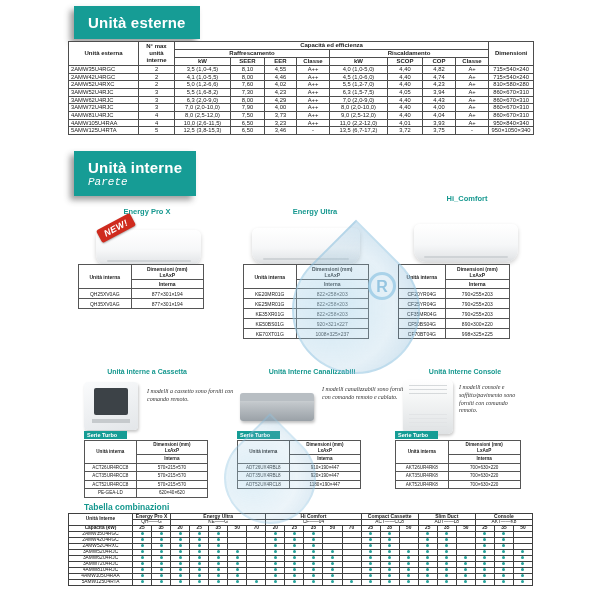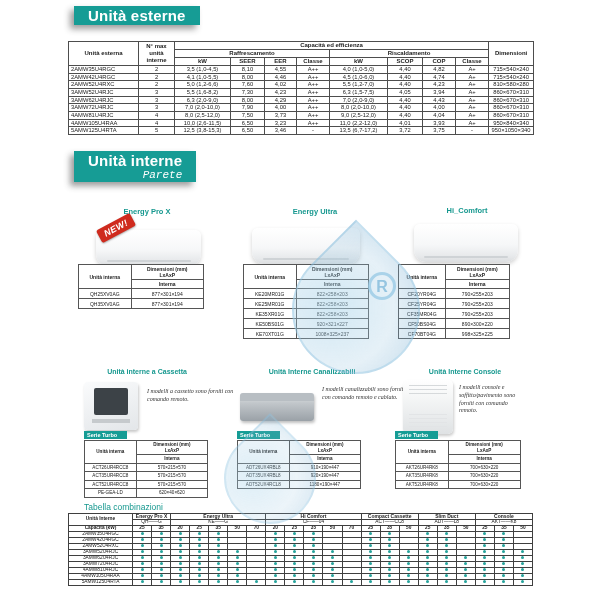--- a/index.html
+++ b/index.html
@@ -1,21 +1,21 @@
 <!DOCTYPE html>
 <html><head>
 <meta charset="utf-8">
 <style>
   *{margin:0;padding:0;box-sizing:border-box}
   html,body{width:600px;height:600px}
   body{background:#fff;font-family:"Liberation Sans",sans-serif;color:#222;position:relative;overflow:hidden}
   .page{position:absolute;inset:0;background:#fff}
 
   
-  .badge{position:absolute;background:#169c95;color:#fff;text-align:right;padding:1px 14px;box-shadow:-4px 4px 6px rgba(40,40,40,.45)}
+  .badge{position:absolute;background:#169c95;color:#fff;text-align:left;padding:8px 14px;box-shadow:-4px 4px 6px rgba(40,40,40,.45)}
   .badge .t1{font-size:15px;font-weight:bold;letter-spacing:.2px}
   .badge .t2{font-size:11px;font-style:italic;font-family:Liberation Mono, monospace}
 
   
   .outdoor{position:absolute;left:68px;top:41px;width:465px;border-collapse:collapse;table-layout:fixed;background:#fff}
   .outdoor th,.outdoor td{border:1px solid #4d4d4d;text-align:center;vertical-align:middle;overflow:hidden;padding:0;line-height:1.15}
   .outdoor th{font-size:6px;font-weight:bold;height:8px}
   .outdoor td{font-size:5.8px;height:7px}
   .outdoor td.model{text-align:left;padding-left:2px}
   .prewrap{white-space:pre-line}
@@ -26,21 +26,21 @@
   .mini th,.mini td{border:1px solid #555;font-size:5px;line-height:1.2;padding:1px 0;text-align:center;overflow:hidden}
   .mini thead th{font-weight:bold}
   .mini tbody td{height:10px}
   .mini.tiny th,.mini.tiny td{font-size:4.6px}
   .mini.tiny tbody td{height:7px}
 
   .prod-title{position:absolute;color:#16988f;font-weight:bold;font-size:7.5px;text-align:center}
   .sec-title{position:absolute;color:#16988f;font-weight:bold;font-size:7px;text-align:center}
   .desc{position:absolute;font-size:6px;font-style:italic;font-family:"Liberation Serif",serif;color:#333;line-height:1.3}
   .serie-tag{position:absolute;background:#169c95;color:#fff;font-size:5.5px;font-weight:bold;padding:1px 10px 1px 3px}
-  .comb-title{position:absolute;left:84px;top:502px;color:#16988f;font-weight:normal;font-size:8.5px}
+  .comb-title{position:absolute;left:84px;top:502px;color:#16988f;font-weight:bold;font-size:8.5px}
 
   
   .comb{position:absolute;left:68px;top:513px;width:465px;border-collapse:collapse;table-layout:fixed;background:#fff}
   .comb th,.comb td{border:1px solid #3f3f3f;font-size:4.8px;line-height:1;height:6px;padding:0;text-align:center;overflow:hidden;font-weight:normal}
   .comb th.grp{font-weight:bold;font-size:5px}
   .comb th.unit-h,.comb th.capl,.comb th.size{font-weight:bold}
   .dot{display:inline-block;width:3px;height:3px;border-radius:50%;background:#26a39c;vertical-align:middle}
 
   
   .wall-unit{position:absolute;background:linear-gradient(180deg,#ffffff 0%,#f6f7f8 55%,#e7e9eb 85%,#dcdee0 100%);border-radius:6px 6px 12px 12px;box-shadow:0 2px 4px rgba(0,0,0,.18)}
@@ -308,21 +308,21 @@
             <td>920×321×227</td>
           </tr>
           <tr>
             <td>KE70XT01G</td>
             <td>1008×325×237</td>
           </tr>
         </tbody>
       </table>
     </div>
 
-  <div class="prod-title" style="left:402px;top:206px;width:130px">Hi_Comfort</div>
+  <div class="prod-title" style="left:402px;top:194px;width:130px">Hi_Comfort</div>
   <div class="wall-unit" style="left:414px;top:224px;width:104px;height:38px"></div>
   <div class="mini" style="left:398px;top:264px;width:112px">
       <table>
         <colgroup>
           <col style="width: 42%;">
           <col>
         </colgroup>
         <thead>
           <tr>
             <th rowspan="2">Unità interna</th>

